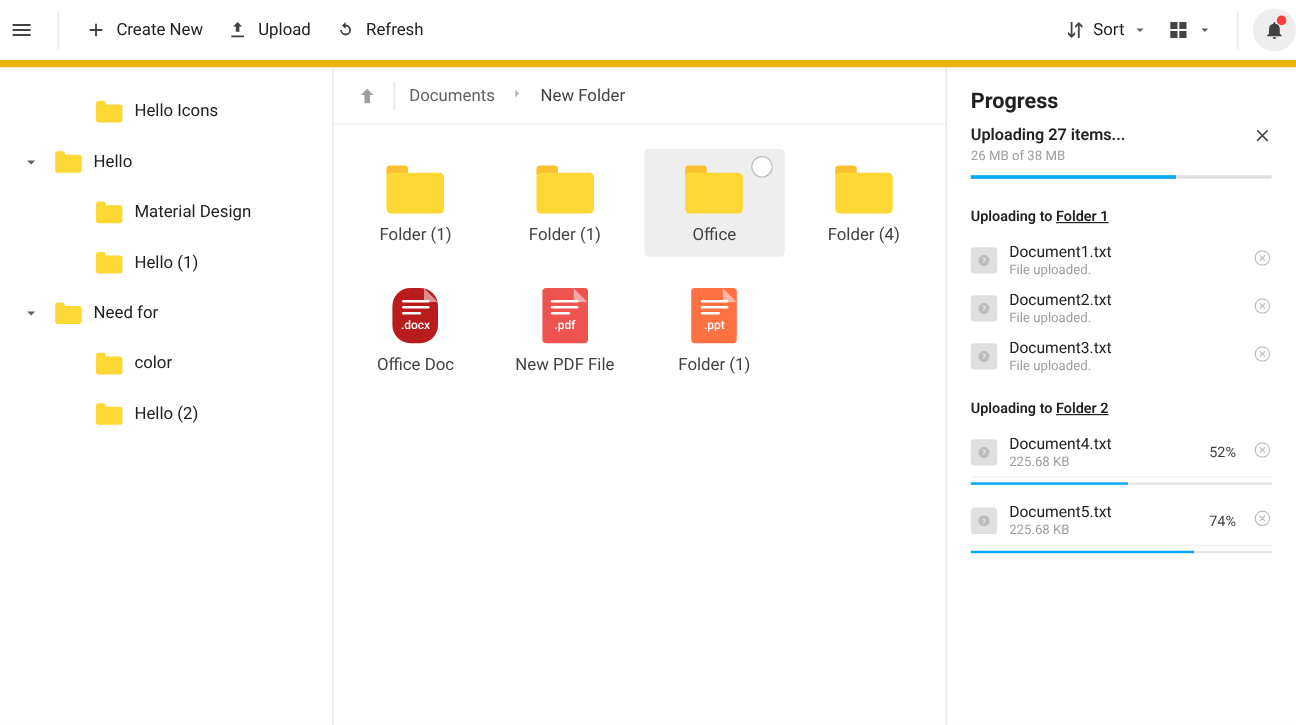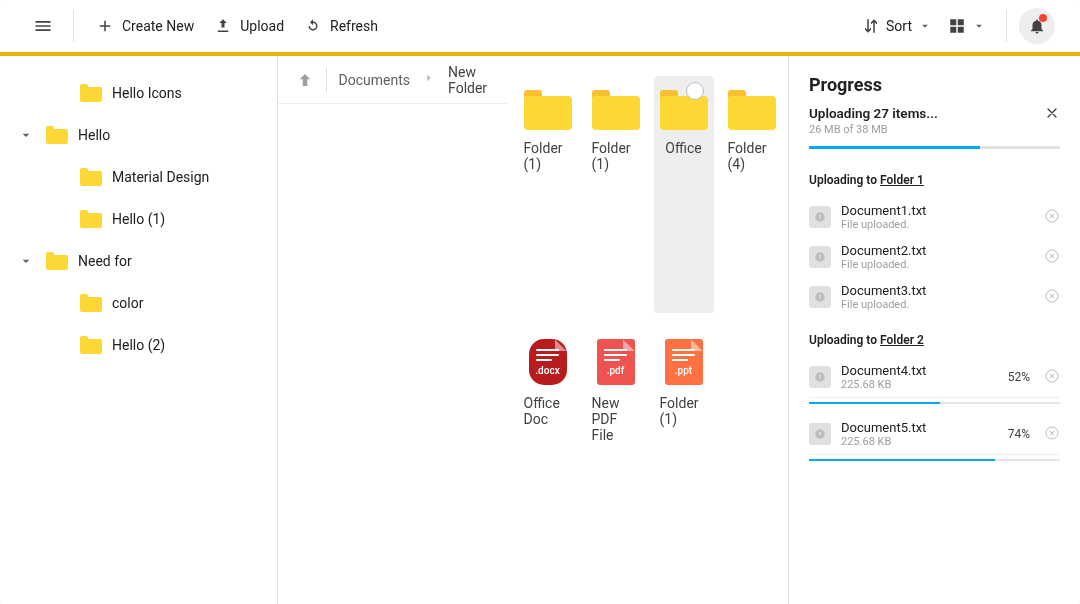--- a/index.html
+++ b/index.html
@@ -1,19 +1,19 @@
 <!DOCTYPE html>
 <html><head>
 <meta charset="utf-8">
 <style>
   * { box-sizing: border-box; }
   html, body { margin:0; padding:0; font-family: -apple-system, BlinkMacSystemFont, "Segoe UI", Roboto, Helvetica, Arial, sans-serif; font-size:14px; color:#212121; background:#fff; }
   .app { width:1080px; height:604px; position:relative; display:flex; flex-direction:column; background:#fff; box-shadow: 0 2px 12px rgba(0,0,0,0.06); border-radius:4px; margin:0 auto;}
   
-  .toolbar { height:56px; display:flex; align-items:center; padding:0 25px; border-bottom:4px solid #eab308; }
+  .toolbar { height:56px; display:flex; align-items:center; padding:0 0; border-bottom:6px solid #eab308; }
   .toolbar .sep { width:1px; height:32px; background:#e0e0e0; margin:0 12px; }
   .tbtn { display:flex; align-items:center; gap:8px; padding:8px 10px; cursor:pointer; color:#212121; border-radius:4px; }
   .tbtn svg { width:18px; height:18px; fill:#424242; }
   .tbtn span { font-size:14px; }
   .spacer { flex:1; }
   .iconbtn { display:flex; align-items:center; justify-content:center; width:36px; height:36px; border-radius:50%; cursor:pointer; }
   .notif { position:relative; background:#eeeeee; }
   .notif .dot { position:absolute; top:6px; right:8px; width:8px; height:8px; background:#f44336; border-radius:50%; }
   .sort-group, .view-group { display:flex; align-items:center; gap:6px; cursor:pointer; padding:6px 8px; }
 
@@ -21,21 +21,21 @@
   .body { flex:1; display:flex; min-height:0; }
   .sidebar { width:278px; border-right:1px solid #e0e0e0; padding:16px 8px; overflow:auto; }
   .tree-item { display:flex; align-items:center; height:42px; gap:10px; cursor:pointer; border-radius:4px; padding:0 4px;}
   .tree-chevron { width:20px; display:flex; justify-content:center; }
   .tree-chevron svg { width:16px; height:16px; fill:#616161; }
   .tree-label { font-size:14px; color:#212121; }
   .folder-ic { width:22px; height:18px; position:relative; }
   .folder-ic .tab { position:absolute; top:0; left:0; width:8px; height:4px; background:#fdd835; border-radius:2px 2px 0 0;}
   .folder-ic .body { position:absolute; top:3px; left:0; right:0; bottom:0; background:#fdd835; border-radius:2px;}
 
-  .content { flex:1; display:flex; flex-direction:row; min-width:0; }
+  .content { flex:1; display:flex; flex-direction:column; min-width:0; }
   .crumbbar { height:48px; display:flex; align-items:center; padding:0 18px; gap:12px; border-bottom:1px solid #eeeeee; }
   .crumbbar .up { width:20px; height:20px; display:flex; align-items:center; justify-content:center; cursor:pointer;}
   .crumbbar .up svg{ width:18px; height:18px; fill:#9e9e9e; }
   .crumb-sep svg { width:14px; height:14px; fill:#bdbdbd; }
   .crumb { font-size:14px; color:#616161; cursor:pointer;}
   .crumb.current { color:#424242; }
 
   .grid { padding:20px 10px; display:grid; grid-template-columns: repeat(4, 1fr); gap:12px 8px; overflow:auto; }
   .tile { display:flex; flex-direction:column; align-items:center; gap:10px; padding:14px 6px 10px; border-radius:4px; cursor:pointer; position:relative;}
   .tile.selected { background:#eeeeee; }

